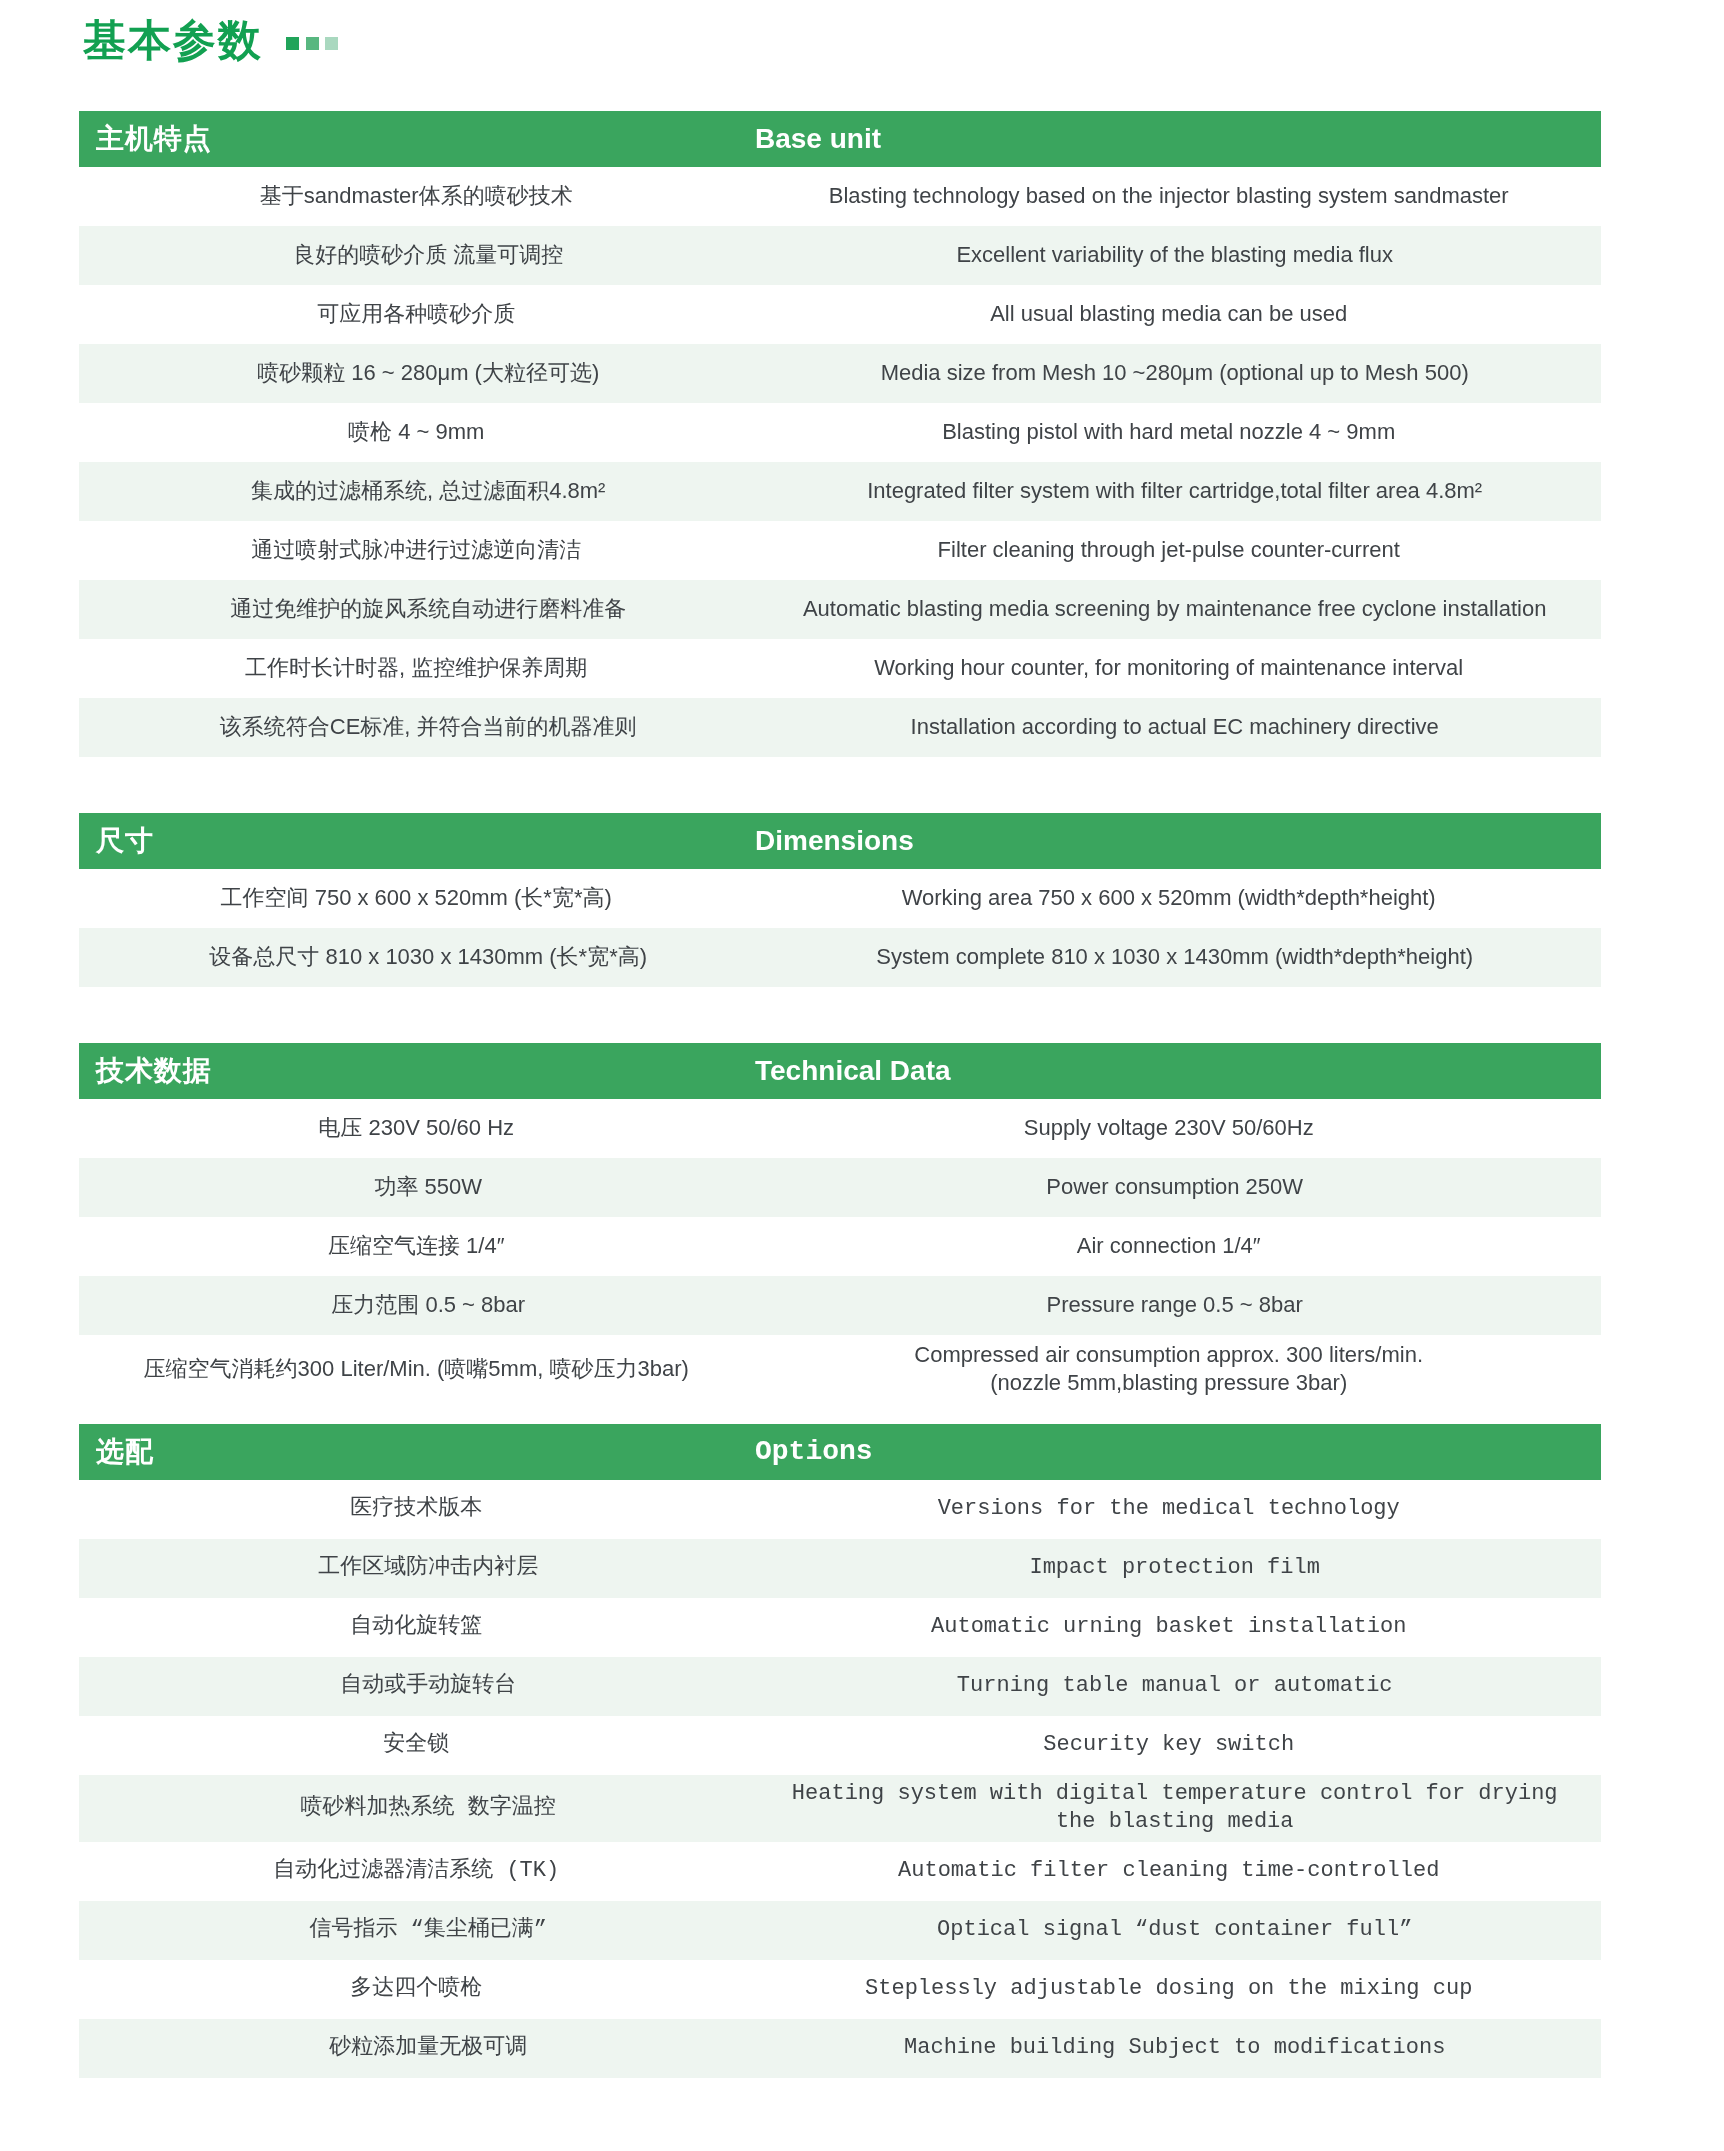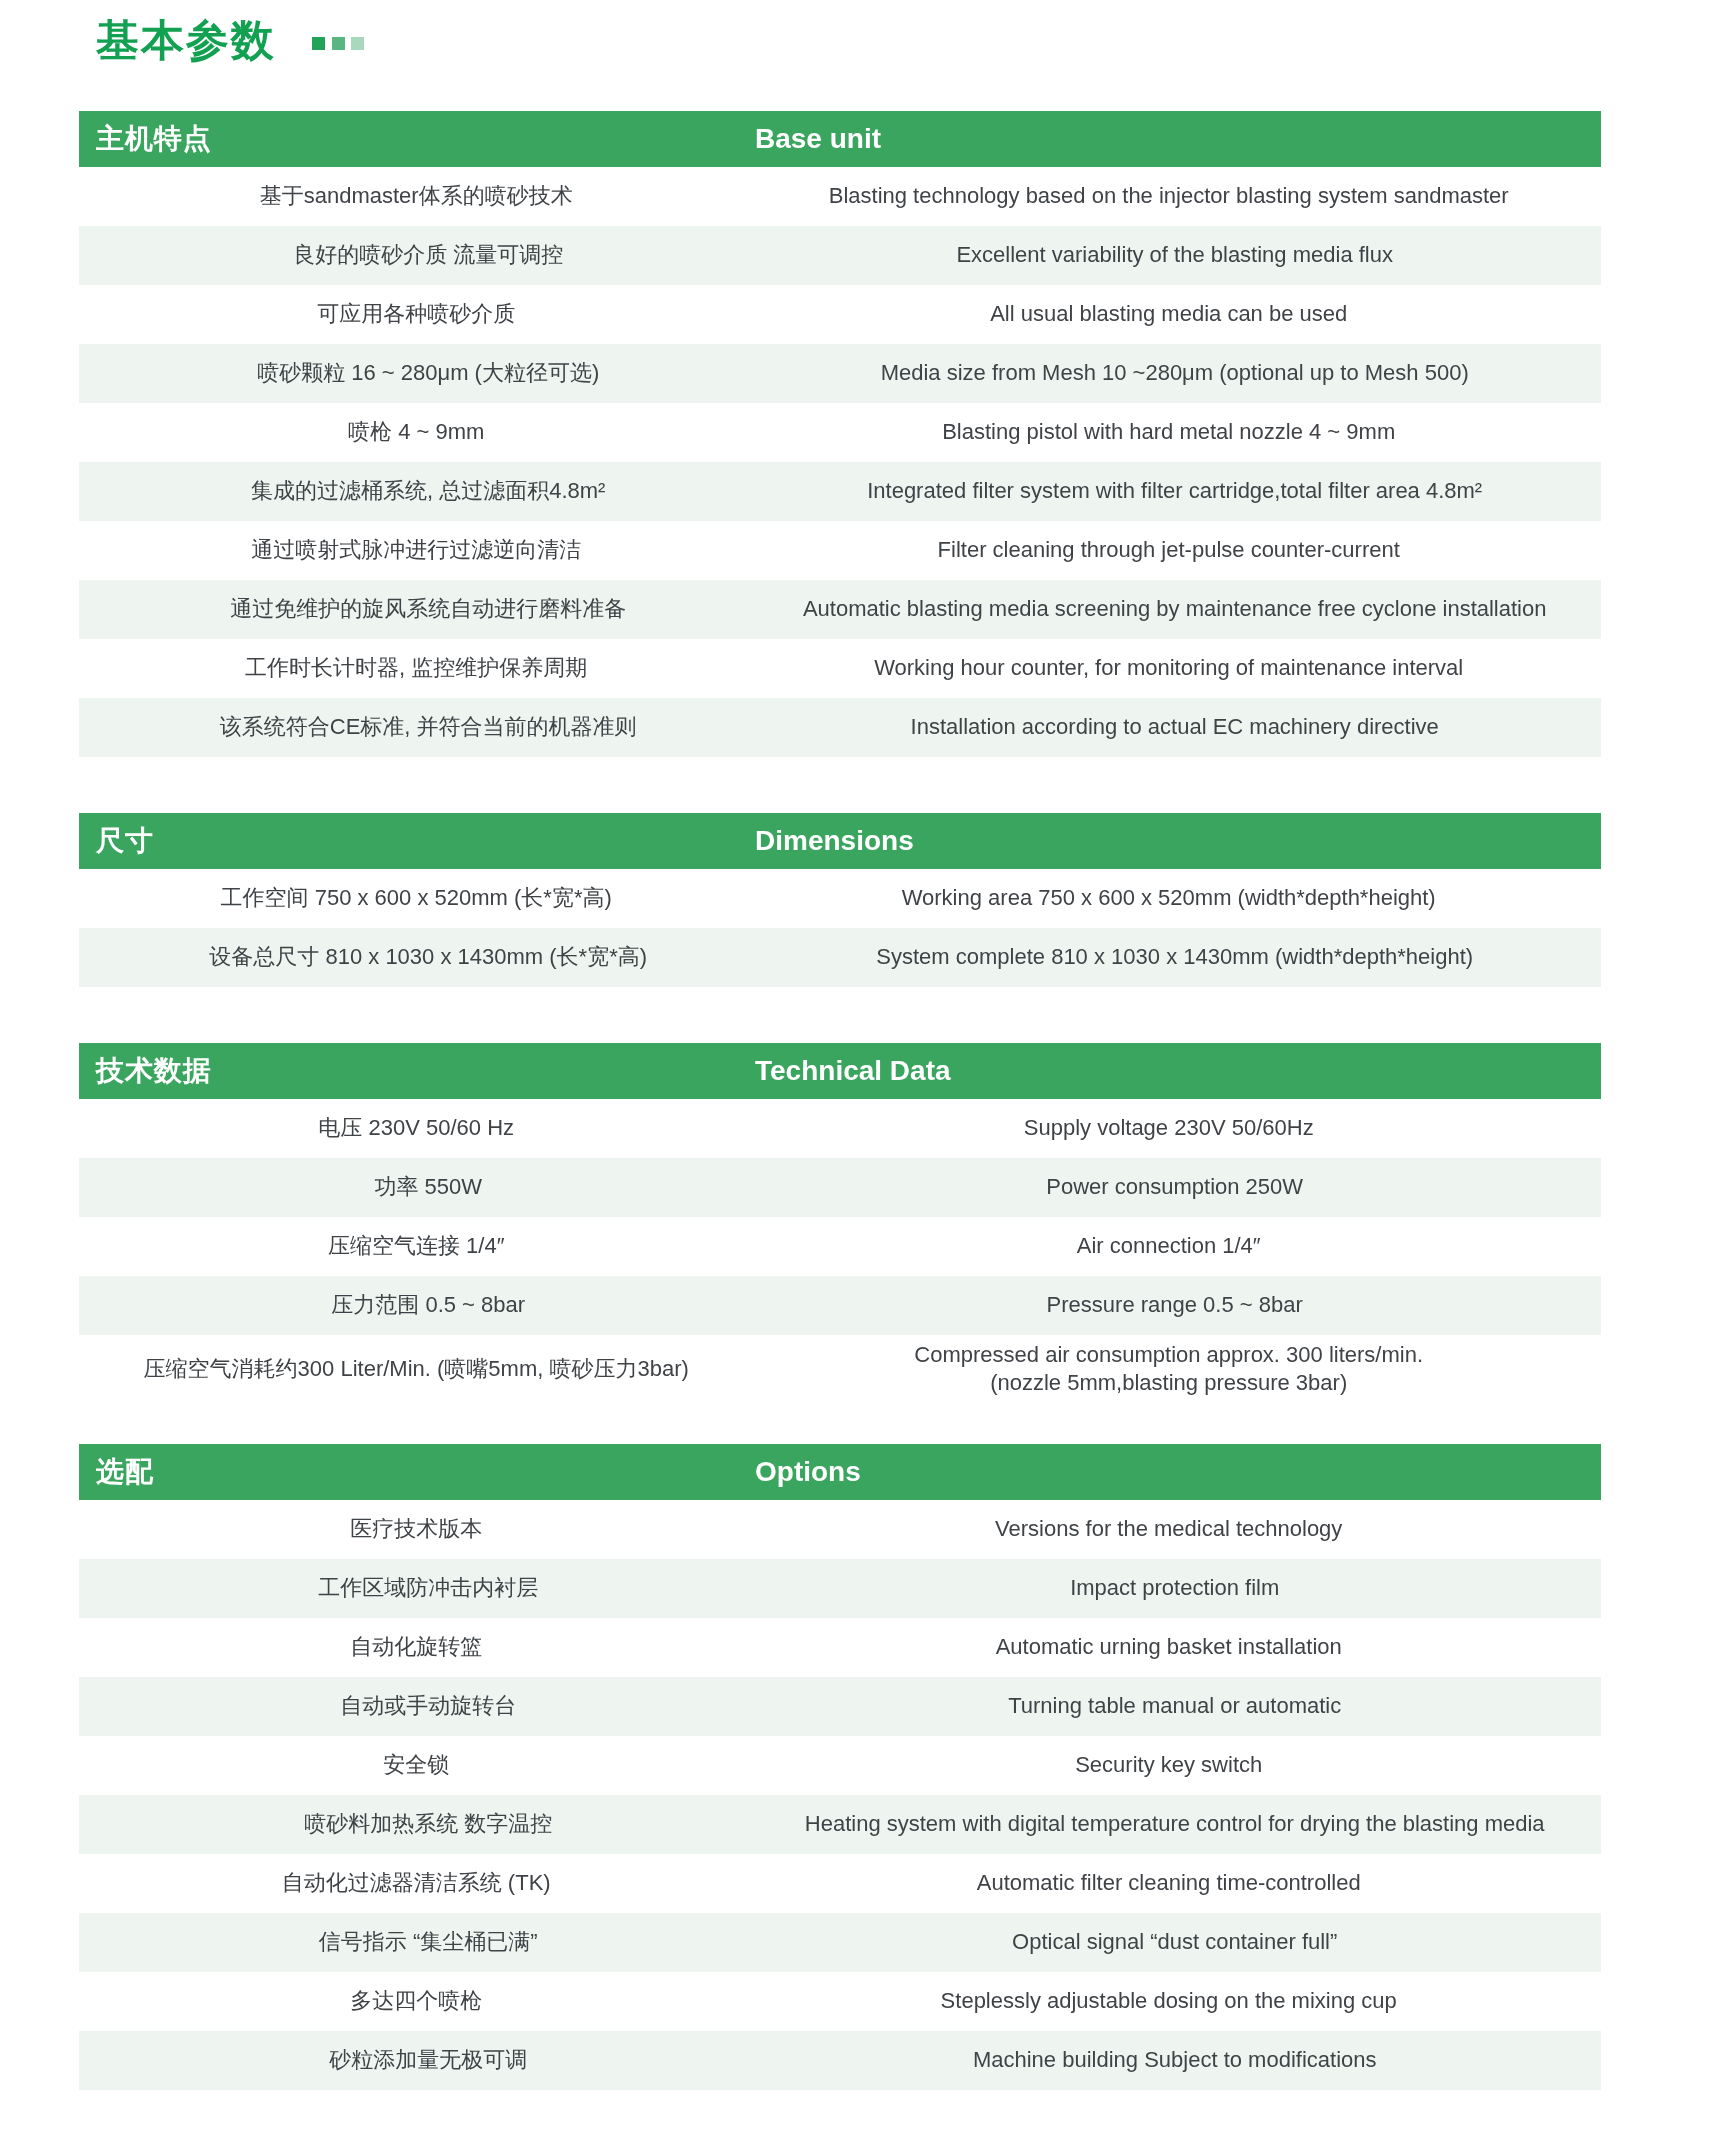--- a/index.html
+++ b/index.html
@@ -12,36 +12,36 @@
   }
   .page{width:1725px;}
   .title-row{
     padding:13px 0 0 79px;
     display:flex;
     align-items:center;
     height:69px;
     box-sizing:border-box;
   }
   .page-title{
-    margin:17px;
+    margin:4px;
     font-size:43px;
     font-weight:700;
     color:#12a051;
     letter-spacing:1.9px;
   }
   .title-squares{display:flex;align-items:center;margin-left:13px;margin-top:5.6px;}
   .sq{width:13px;height:13px;margin-left:6.5px;display:inline-block;}
   .sq1{background:#21a45a;}
   .sq2{background:#58b780;}
   .sq3{background:#a9d8bf;}
 
   .spec-tables{margin:0 0 0 79px;width:1522px;}
   .spec-section{margin-top:56px;}
   .spec-section:first-child{margin-top:42px;}
-  .spec-section.tight{margin-top:41px;}
+  .spec-section.tight{margin-top:21px;font-family:Liberation Mono, monospace;}
 
   .sec-header{
     background:#3aa55e;
     height:56px;
     display:flex;
     align-items:center;
   }
   .sec-h-zh,.sec-h-en{
     color:#ffffff;
     font-weight:700;

